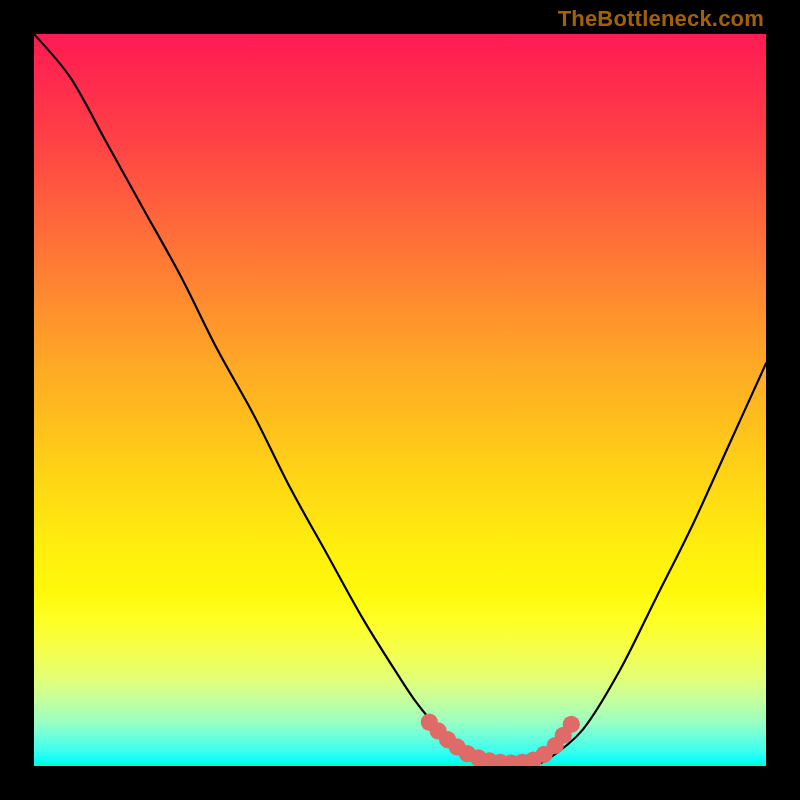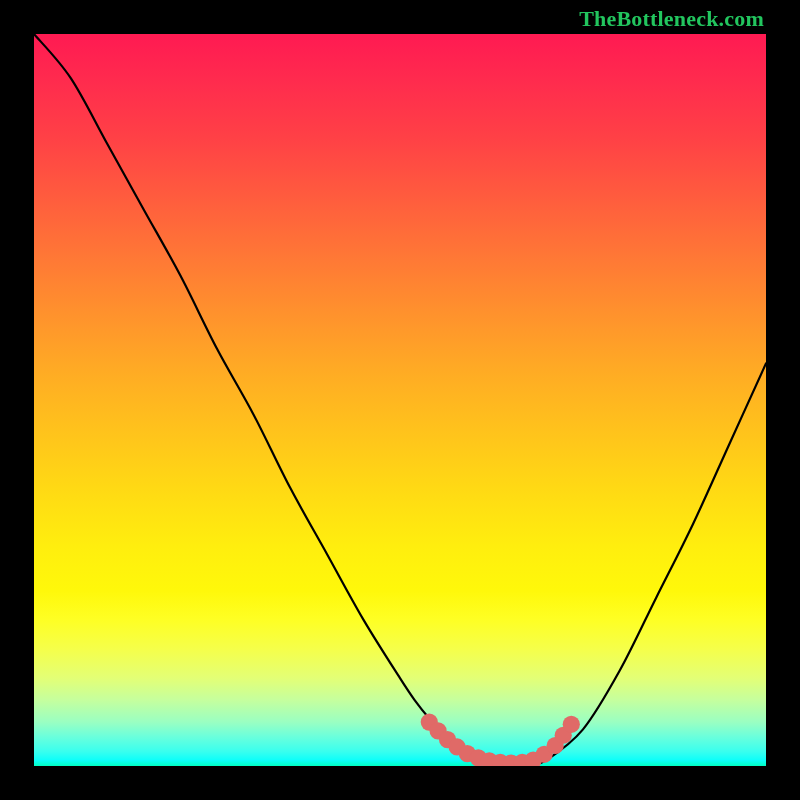--- a/index.html
+++ b/index.html
@@ -51,24 +51,24 @@
     position: absolute;
     left: 0;
     top: 0;
     width: 100%;
     height: 100%;
   }
   .attribution {
     position: absolute;
     top: 6px;
     right: 36px;
-    font-family: Liberation Serif, serif;
+    font-family: Liberation Sans, sans-serif;
     font-size: 22px;
     font-weight: 600;
-    color: #22c55e;
+    color: #a16207;
     letter-spacing: 0.2px;
   }
 </style>
 </head>
 <body>
 
 <div class="attribution">TheBottleneck.com</div>
 
 <div class="frame">
   <div class="gradient-bg"></div>

